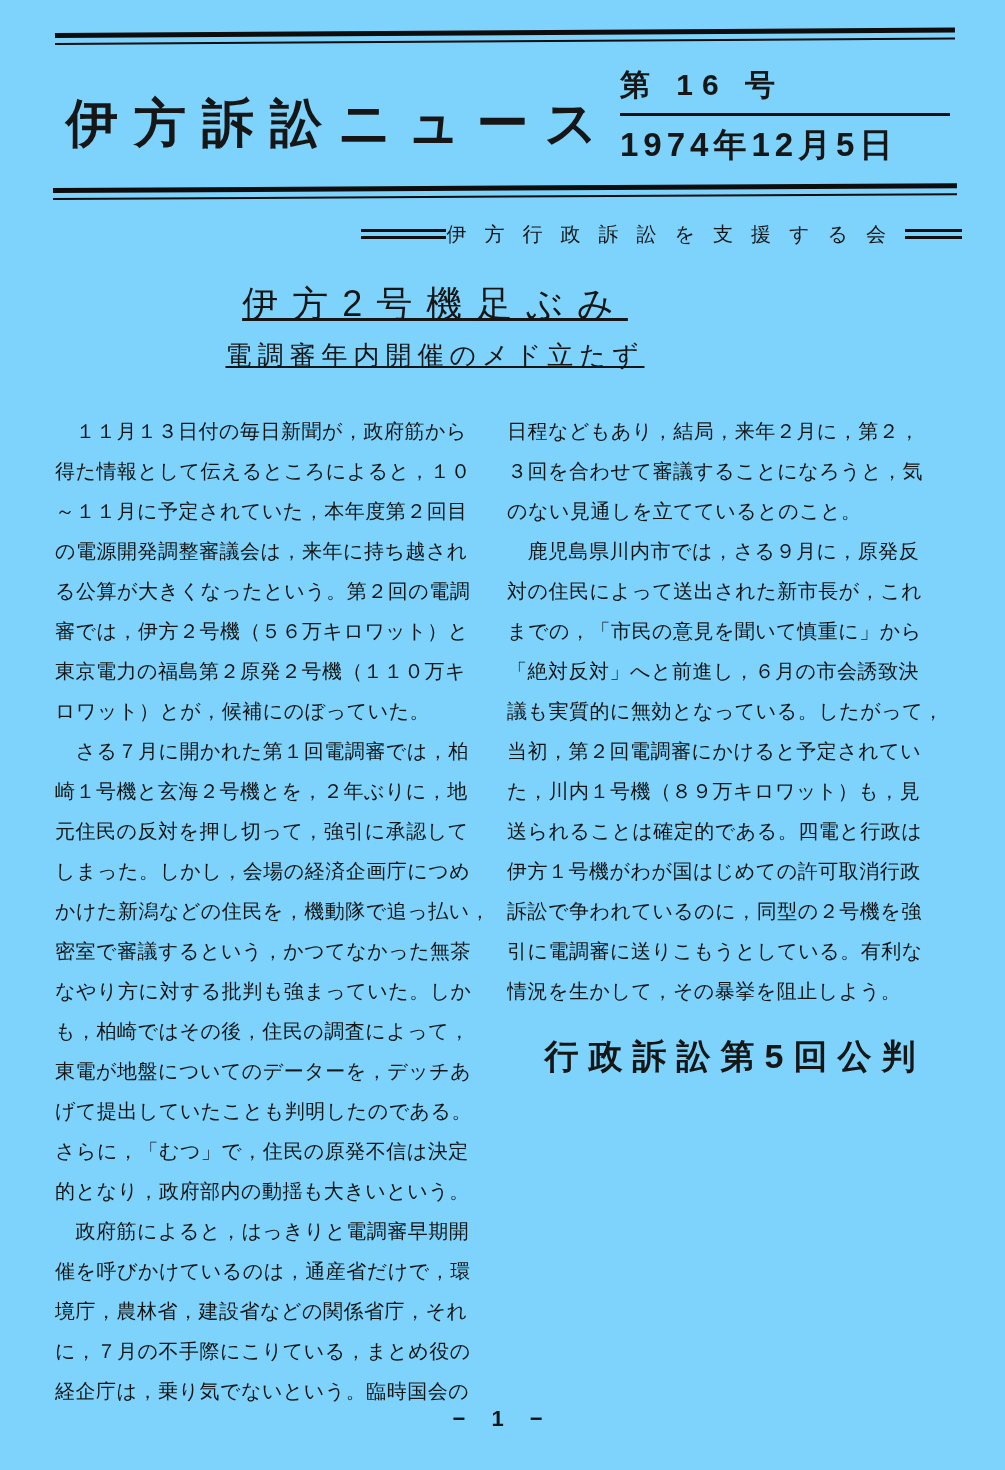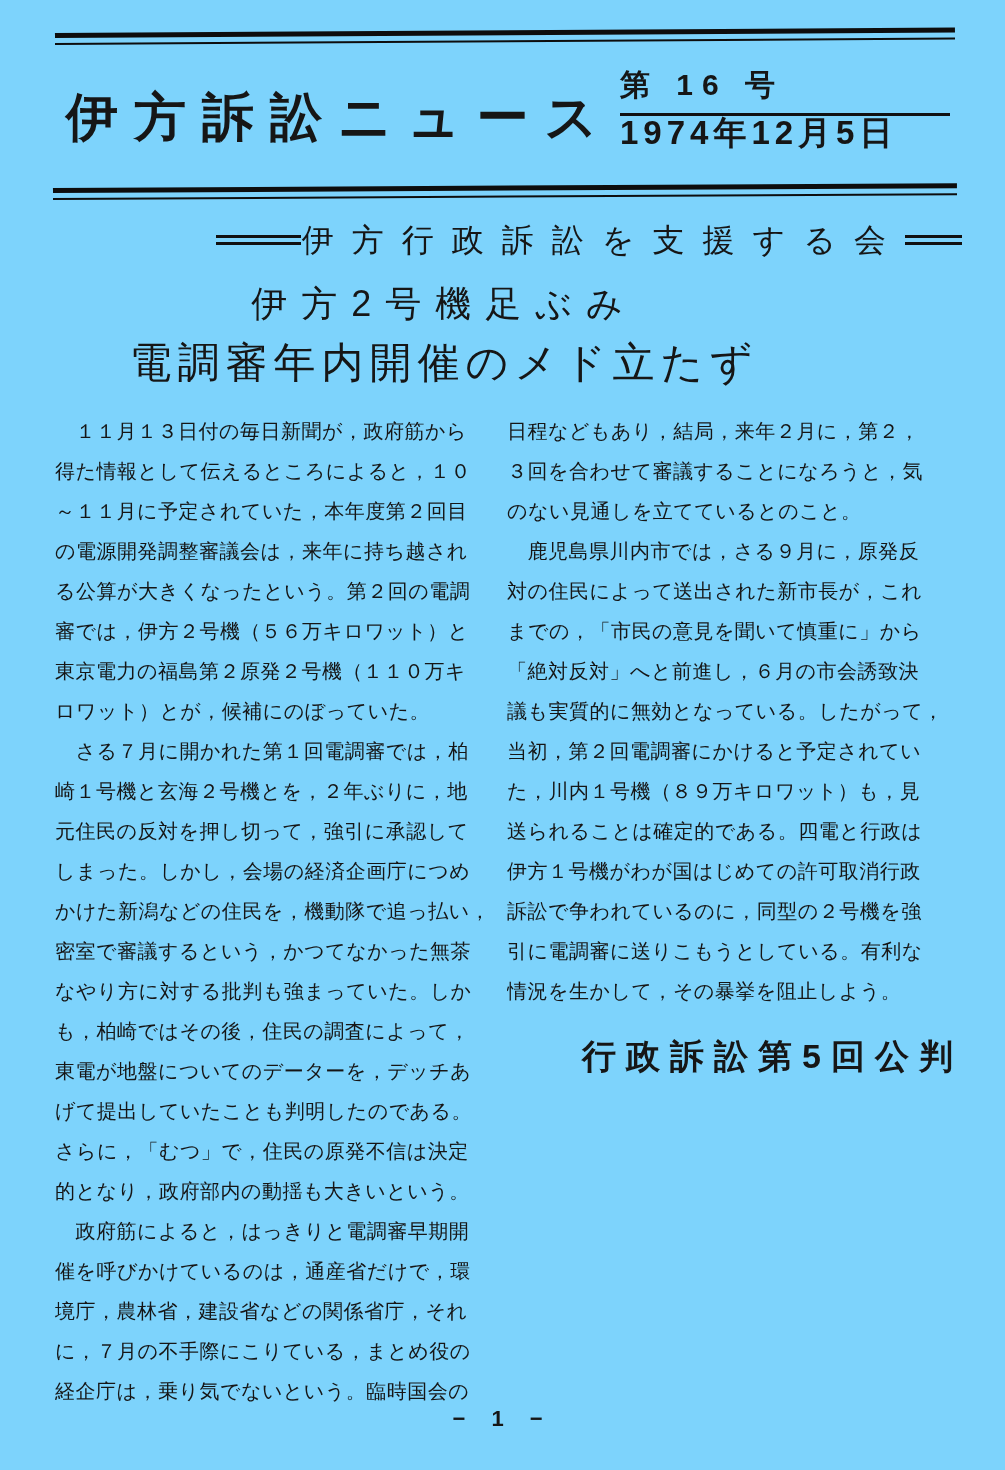--- a/index.html
+++ b/index.html
@@ -27,49 +27,49 @@
     white-space:nowrap;line-height:1;padding-top:14px;
   }
   .issue-block{margin-left:auto;width:330px;text-align:left;}
   .issue-no{
     font-size:30px;font-weight:600;letter-spacing:9px;
     padding-bottom:13px;border-bottom:3px solid #111;
     line-height:1;
   }
   .issue-date{
     font-size:33px;font-weight:600;letter-spacing:5px;
-    line-height:1;white-space:nowrap;
+    padding-top:12px;line-height:1;white-space:nowrap;
   }
   
   .banner{position:absolute;left:0;right:43px;top:224px;display:flex;align-items:center;justify-content:flex-end;}
   .banner-rule{border-top:3px solid #111;border-bottom:3px solid #111;height:4px;}
   .banner-rule.left{width:85px;}
   .banner-rule.right{width:57px;}
   .banner-text{
-    font-size:32px;font-weight:500;letter-spacing:18px;
+    font-size:20px;font-weight:500;letter-spacing:18px;
     line-height:1;white-space:nowrap;margin:0 1px;
   }
   
-  .headline{position:absolute;left:69px;top:286px;width:750px;text-align:center;}
+  .headline{position:absolute;left:60px;top:286px;width:750px;text-align:center;text-decoration:underline;}
   .headline-1{font-size:36px;font-weight:500;letter-spacing:14px;line-height:1;margin:0 0 20px 0;}
-  .headline-2{font-size:42px;font-weight:500;letter-spacing:6px;line-height:1;margin:0;}
+  .headline-2{font-size:26px;font-weight:500;letter-spacing:6px;line-height:1;margin:0;}
   
   .columns{position:absolute;left:55px;top:411px;width:912px;display:flex;gap:14px;}
   .col{overflow:hidden;}
   .col-left{width:438px;}
   .col-right{width:456px;}
   .body-text{
     font-size:20px;line-height:40px;letter-spacing:0.5px;
     white-space:pre-line;margin:0;font-weight:500;
   }
   
   .article2{margin-top:28px;}
   .article2-title{
     font-size:34px;font-weight:600;letter-spacing:10px;
-    text-align:right;line-height:1;margin:0;
+    text-align:center;line-height:1;margin:0;
   }
   .article2-subtitle{
     font-size:24px;font-weight:700;letter-spacing:3px;
     text-align:center;line-height:1;margin:24px 0 0 0;white-space:nowrap;
   }
   .article2-body{margin-top:16px;}
   
   .page-number{
     position:absolute;left:0;bottom:38px;width:100%;
     text-align:center;font-size:22px;font-weight:600;letter-spacing:10px;

